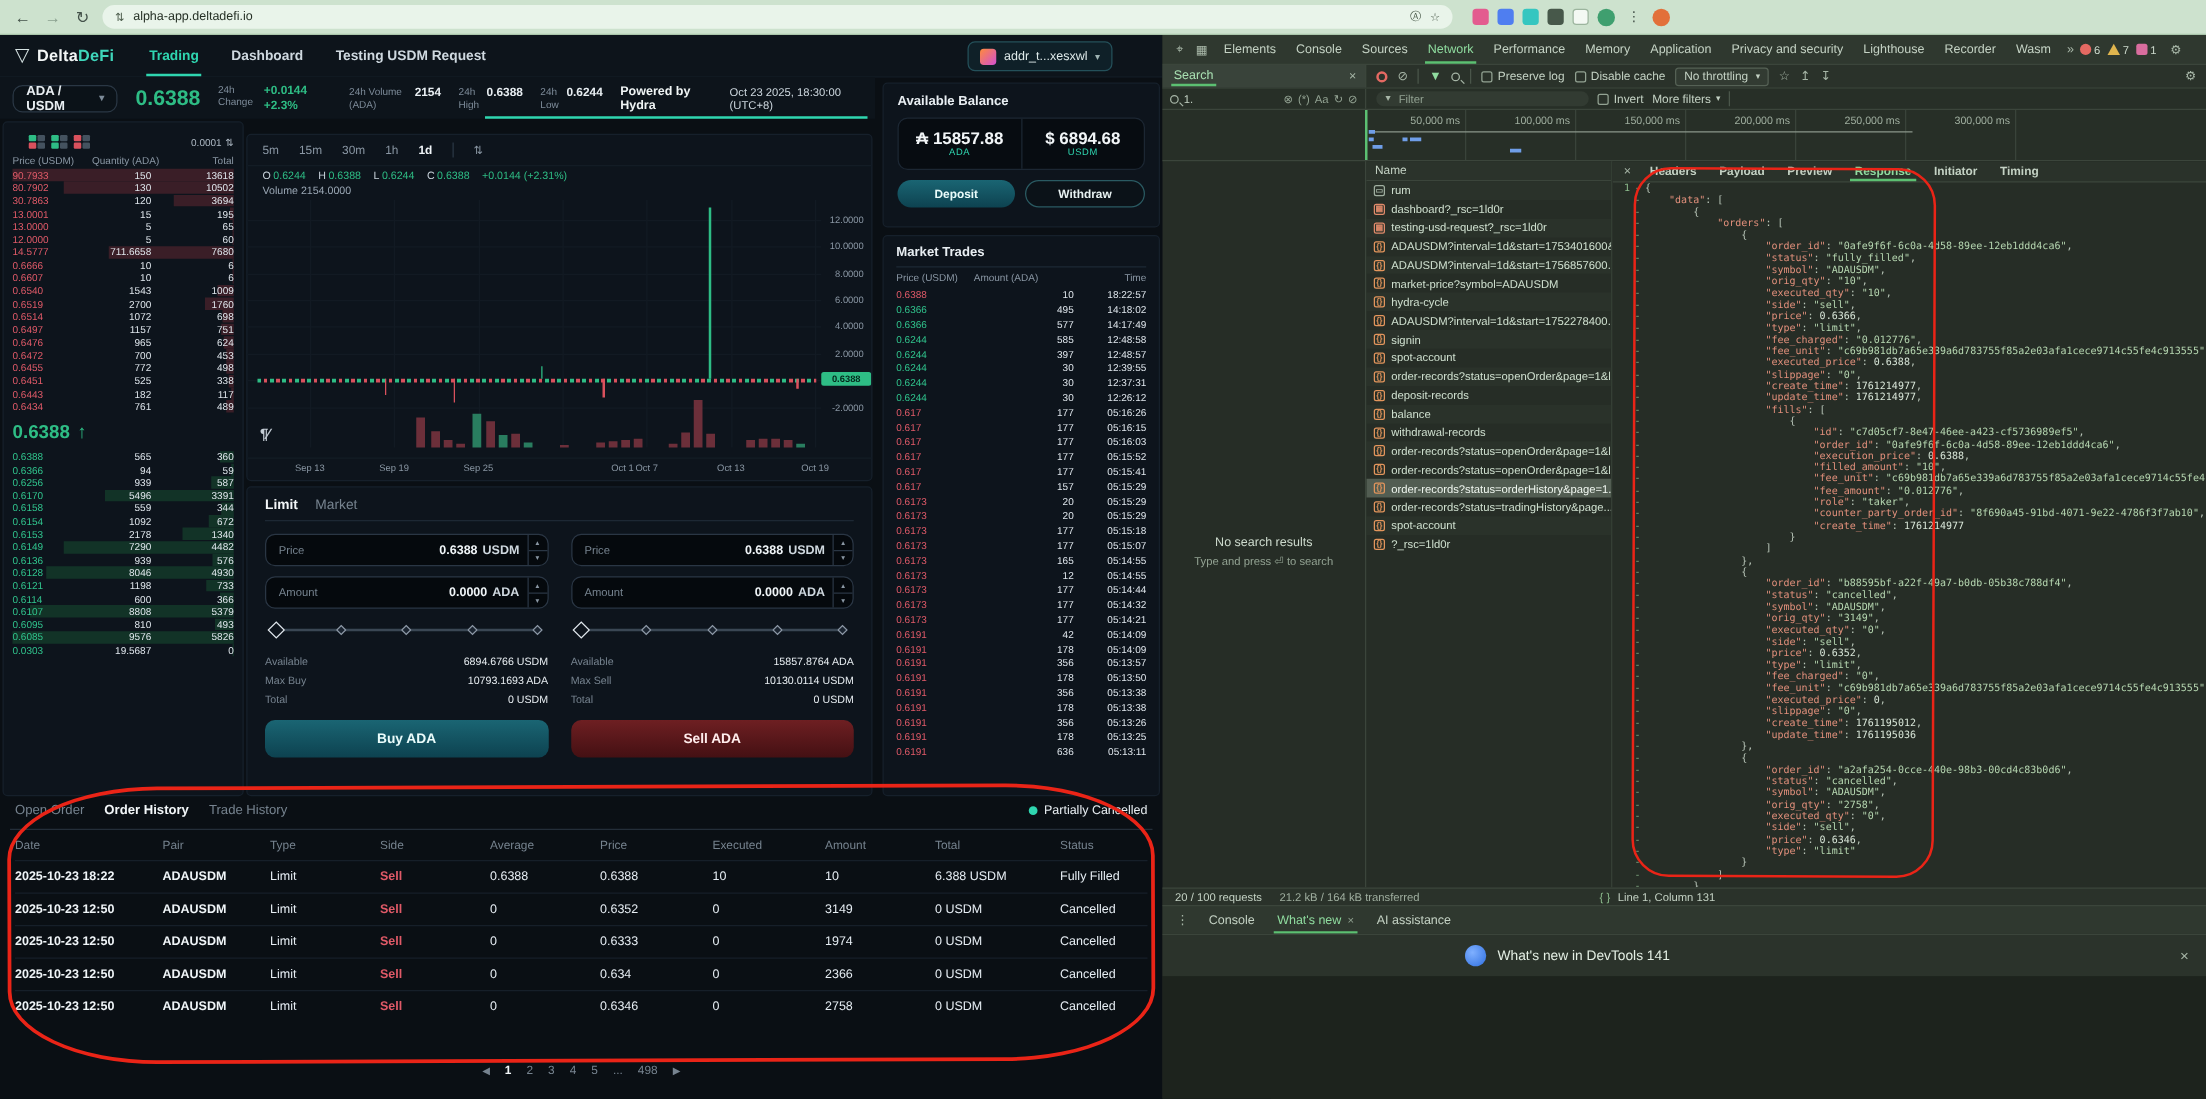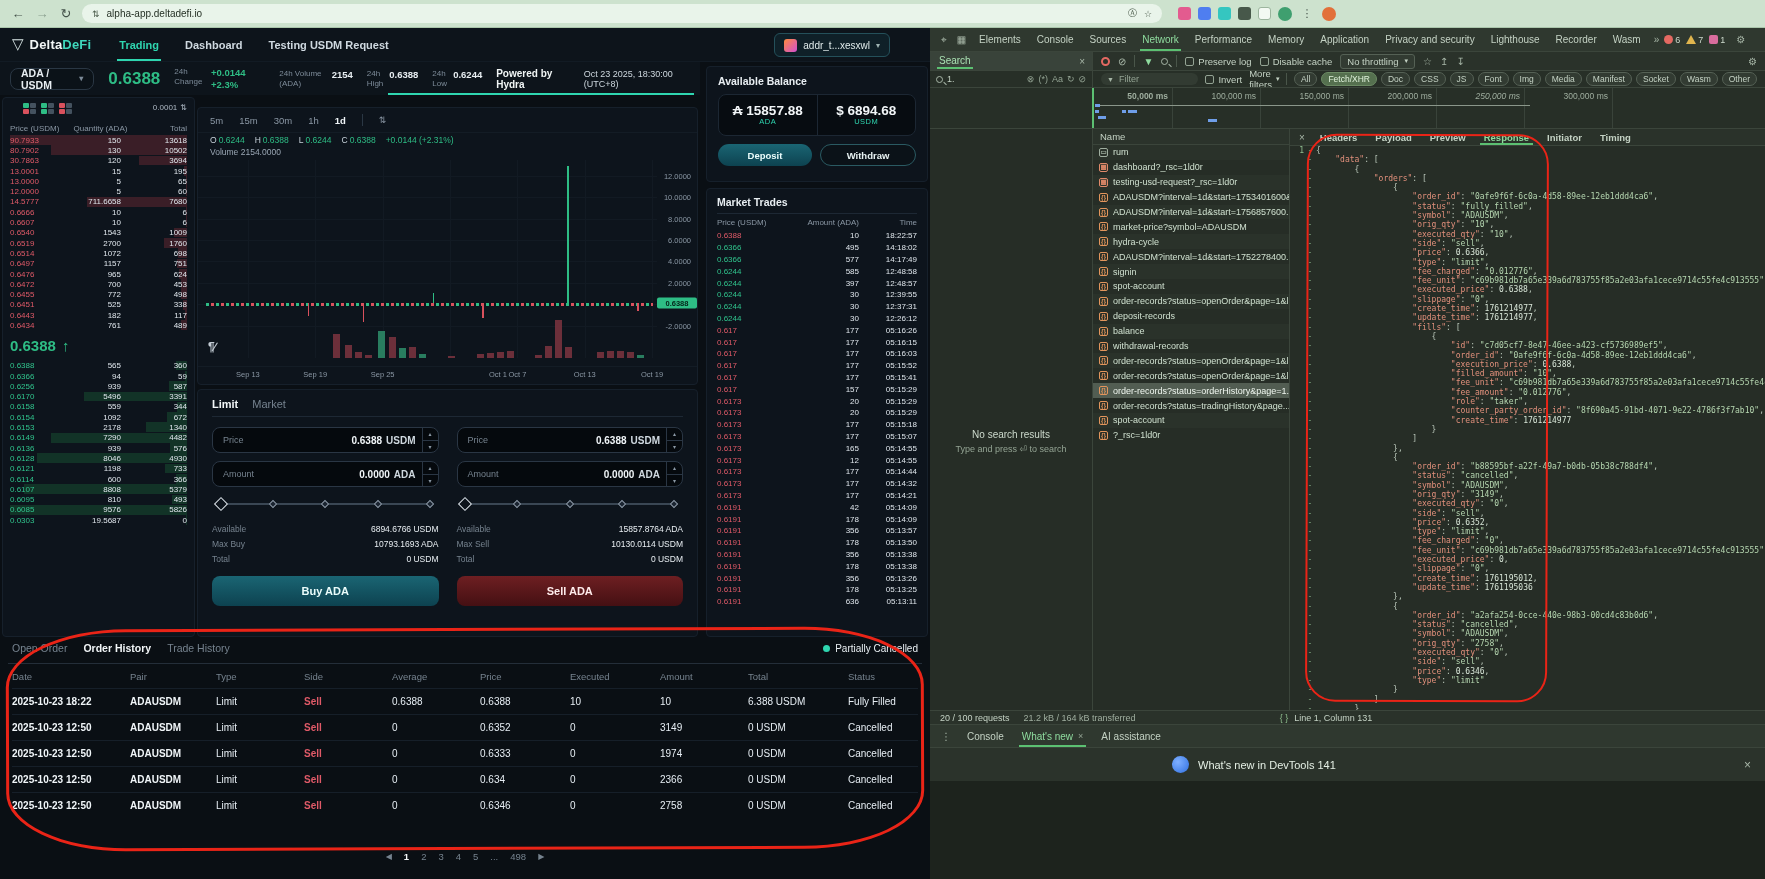--- a/index.html
+++ b/index.html
@@ -40,21 +40,21 @@
   .tk-item .vl { font-size:9.5px; color:#e8eef2; font-weight:bold; }
   .tk-item .vl.green { color:#2ebd85; }
   .hydra { position:relative; font-size:10px; font-weight:bold; color:#f0f5f5; }
   .tk-date { font-size:9px; color:#cdd7de; }
   .hydra-line { position:absolute; left:388px; top:31px; width:306px; height:2px; background:#2fd6b0; }
 
   .panel { position:absolute; background:#0d141c; border:1px solid #16202b; border-radius:4px; }
 
   
   .ob { left:2px; top:69px; width:193px; height:540px; padding:5px 7px; overflow:hidden; }
-  .ob-tools { display:flex; align-items:flex-start; gap:5px; height:16px;padding-left:13px; }
+  .ob-tools { display:flex; align-items:flex-end; gap:5px; height:16px;padding-left:13px; }
   .ob-ic { width:13px; height:11px; display:inline-flex; gap:1px; }
   .ob-ic i { flex:1; display:flex; flex-direction:column; gap:1px; }
   .ob-ic i b { flex:1; border-radius:1px; }
   .ob-prec { margin-left:auto; font-size:8px; color:#aeb9c4; display:flex; gap:3px; align-items:center; }
   .ob-head { display:grid; grid-template-columns:56px 1fr 52px; font-size:8px; color:#8a97a4; height:14px; align-items:center; margin-top:2px; }
   .ob-head span:nth-child(2){ text-align:center; } .ob-head span:nth-child(3){ text-align:right; }
   .ob-row { position:relative; display:grid; grid-template-columns:56px 1fr 52px; font-size:8px; height:10.3px; align-items:center; }
   .ob-row .q { text-align:right; color:#dfe6ec; padding-right:14px; } .ob-row .t { text-align:right; color:#dfe6ec; }
   .ob-row .p.ask { color:#e05a68; } .ob-row .p.bid { color:#30c48d; }
   .ob-row .depth { position:absolute; right:0; top:0; bottom:0.5px; z-index:0; }
@@ -118,21 +118,21 @@
   .bal-cell .bu { font-size:7.5px; color:#2fd6b0; letter-spacing:.5px; }
   .bal-btns { display:flex; gap:8px; }
   .bal-btn { flex:1; height:22px; border-radius:11px; display:flex; align-items:center; justify-content:center; font-size:9.5px; font-weight:bold; }
   .bal-btn.dep { background:linear-gradient(180deg,#1a6573,#0d4250); color:#eafcfb; }
   .bal-btn.wd { border:1px solid #2a5a62; color:#e8f2f2; background:#0b1218; }
 
   
   .mt { left:706px; top:160px; width:222px; height:449px; padding:7px 10px; overflow:hidden; }
   .mt-title { font-size:10.5px; font-weight:bold; color:#e8eef2; padding-bottom:5px; border-bottom:1px solid #1d2834; }
   .mt-head { display:grid; grid-template-columns:62px 1fr 58px; font-size:8px; color:#8a97a4; height:16px; align-items:center; }
-  .mt-head span:nth-child(2){ text-align:right; } .mt-head span:nth-child(3){ text-align:right; }
+  .mt-head span:nth-child(2){ text-align:left; } .mt-head span:nth-child(3){ text-align:right; }
   .mt-row { display:grid; grid-template-columns:62px 1fr 58px; font-size:8px; height:11.8px; align-items:center; }
   .mt-row .pr.s { color:#e05a68; } .mt-row .pr.b { color:#30c48d; }
   .mt-row .am { text-align:right; color:#dfe6ec; } .mt-row .tm { text-align:right; color:#dfe6ec; }
 
   
   .hist { position:absolute; left:2px; top:607px; width:926px; height:240px; }
   .hist-tabs { display:flex; gap:16px; align-items:center; height:26px; padding:0 10px; }
   .htab { font-size:10.5px; color:#76838f; } .htab.active { color:#f2f6f8; font-weight:bold; }
   .legend { margin-left:auto; display:flex; align-items:center; gap:5px; font-size:10px; color:#e8eef2; }
   .legend .dot { width:7px; height:7px; border-radius:50%; }
@@ -1118,48 +1118,34 @@
       </span>
       <span class="chk">
           <span class="bx"></span>
           <span>Invert</span>
         </span>
       <span class="chk">
           <span>More filters</span>
           <span style="font-size:7px;">▾</span>
         </span>
       <span class="vsep"></span>
-      <span id="pill-list" style="display:flex;gap:4px;">
-          <span class="pill">All</span>
-          <span class="pill active">Fetch/XHR</span>
-          <span class="pill">Doc</span>
-          <span class="pill">CSS</span>
-          <span class="pill">JS</span>
-          <span class="pill">Font</span>
-          <span class="pill">Img</span>
-          <span class="pill">Media</span>
-          <span class="pill">Manifest</span>
-          <span class="pill">Socket</span>
-          <span class="pill">Wasm</span>
-          <span class="pill">Other</span>
-        </span>
     </div>
   </div>
 
   <div class="dt-timeline" id="dt-timeline">
       <div class="tl-grid" style="left: 242px;"></div>
-      <span class="tl-lab" style="left: 238px; font-weight: bold;">50,000 ms</span>
+      <span class="tl-lab" style="left: 238px;">50,000 ms</span>
       <div class="tl-grid" style="left: 330px;"></div>
       <span class="tl-lab" style="left: 326px;">100,000 ms</span>
       <div class="tl-grid" style="left: 418px;"></div>
       <span class="tl-lab" style="left: 414px;">150,000 ms</span>
       <div class="tl-grid" style="left: 506px;"></div>
       <span class="tl-lab" style="left: 502px;">200,000 ms</span>
       <div class="tl-grid" style="left: 594px;"></div>
-      <span class="tl-lab" style="left: 590px; font-style: italic;">250,000 ms</span>
+      <span class="tl-lab" style="left: 590px;">250,000 ms</span>
       <div class="tl-grid" style="left: 682px;"></div>
       <span class="tl-lab" style="left: 678px;">300,000 ms</span>
       <div class="tl-sel"></div>
       <div class="tl-bar" style="left: 165px; top: 16px; width: 5px;"></div>
       <div class="tl-bar" style="left: 165px; top: 22px; width: 4px;"></div>
       <div class="tl-bar" style="left: 168px; top: 28px; width: 8px;"></div>
       <div class="tl-bar" style="left: 192px; top: 22px; width: 4px;"></div>
       <div class="tl-bar" style="left: 198px; top: 22px; width: 9px;"></div>
       <div class="tl-bar" style="left: 278px; top: 31px; width: 9px;"></div>
       <div class="tl-line" style="left: 170px; top: 17px; width: 430px;"></div>

